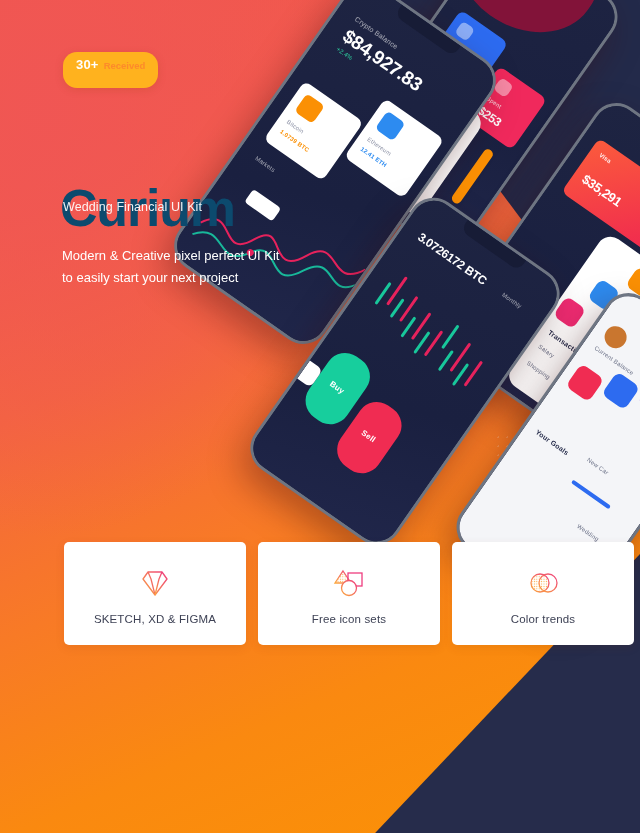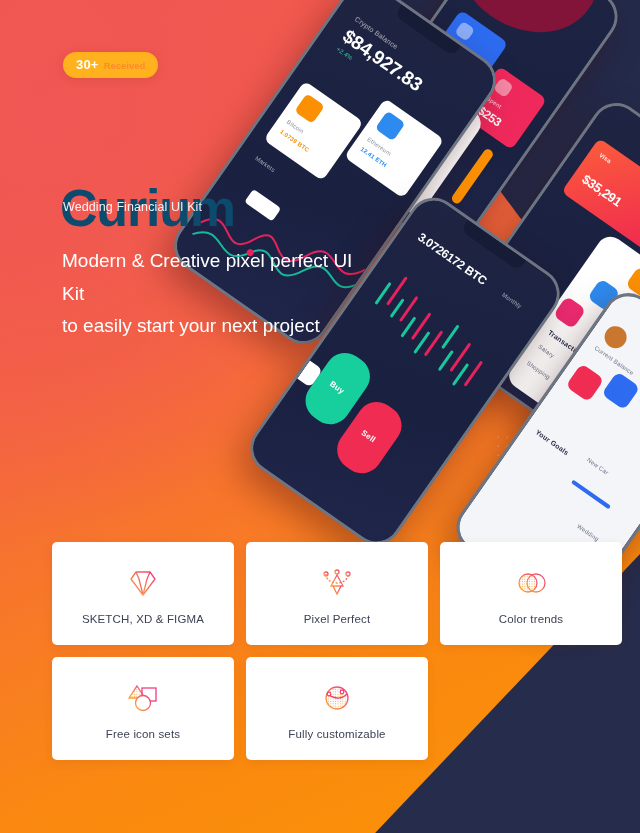--- a/index.html
+++ b/index.html
@@ -39,46 +39,46 @@
   .dots{
     position:absolute;right:4%;top:52%;width:120px;height:70px;
     background-image:radial-gradient(rgba(255,255,255,.33) 1px, transparent 1px);
     background-size:9px 9px;opacity:.55;
   }
 
   
   .badge{
     position:absolute;left:63px;top:52px;
     background:#FFB21E;color:#fff;border-radius:14px;
-    padding:5px 13px 6px;display:flex;align-items:baseline;gap:5px;
+    padding:5px 13px 16px;display:flex;align-items:baseline;gap:5px;
     box-shadow:0 2px 8px rgba(150,60,0,.18);
   }
   .badge .b-num{font-size:13px;font-weight:bold;letter-spacing:.2px;}
   .badge .b-txt{font-size:9.5px;color:#FD8A2B;font-weight:bold;}
 
   .title{
     position:absolute;left:60px;top:147px;
     font-size:52px;font-weight:bold;color:#0c4a6e;letter-spacing:-1.2px;line-height:1;
   }
   .subtitle{
     position:absolute;left:63px;top:200px;
     font-size:12.5px;color:rgba(255,255,255,.93);letter-spacing:.1px;
   }
   .lead{
     position:absolute;left:62px;top:245px;width:300px;
-    font-size:19px;line-height:1.72;color:#fff;
+    font-size:13px;line-height:1.72;color:#fff;
   }
 
   
   .logos{position:absolute;left:63px;top:388px;display:flex;gap:11px;align-items:center;}
   .logo{width:24px;height:24px;display:block;}
 
   
   .cards{
-    position:absolute;left:52px;top:542px;
+    position:absolute;left:64px;top:542px;
     width:570px;
     display:grid;grid-template-columns:repeat(3,1fr);
     gap:12px 12px;
   }
   .card{
     background:#fff;border-radius:5px;height:103px;
     display:flex;flex-direction:column;align-items:center;justify-content:center;
     box-shadow:0 3px 10px rgba(120,45,0,.10);
   }
   .card .ic{height:40px;display:flex;align-items:center;justify-content:center;margin-bottom:10px;}
@@ -279,61 +279,20 @@
             <path d="M5 13 H29"></path>
               <path d="M10 6 L13 13 L17 29"></path>
               <path d="M24 6 L21 13 L17 29"></path>
           </g>
         </svg>
       </div>
       <div class="lbl">SKETCH, XD &amp; FIGMA</div>
     </div>
 
 
-    <div class="card">
-      <div class="ic">
-        <svg width="34" height="34" viewBox="0 0 34 34">
-          <defs>
-              <linearGradient id="g3" x1="0" y1="1" x2="1" y2="0">
-            <stop offset="0" stop-color="#FBA83C"></stop>
-                <stop offset="1" stop-color="#EE3D7F"></stop>
-              </linearGradient>
-            </defs>
-          <g fill="none" stroke="url(#g3)" stroke-width="1.3">
-            <path d="M6 8 C6 20, 28 20, 28 8" stroke-dasharray="2 1.6"></path>
-            <path d="M17 9 L23 20 H11 Z"></path>
-              <path d="M13 20 L17 28 L21 20"></path>
-            <path d="M14 24 H20"></path>
-            <circle cx="6" cy="8" r="2"></circle>
-              <circle cx="28" cy="8" r="2"></circle>
-              <circle cx="17" cy="6" r="2"></circle>
-          </g>
-        </svg>
-      </div>
-      <div class="lbl">Pixel Perfect</div>
-    </div>
-
-    <div class="card">
-      <div class="ic">
-        <svg width="34" height="34" viewBox="0 0 34 34">
-          <defs>
-            <linearGradient id="g4" x1="0" y1="1" x2="1" y2="0">
-              <stop offset="0" stop-color="#FBA83C"></stop>
-                <stop offset="1" stop-color="#EE3D7F"></stop>
-              </linearGradient>
-            <pattern id="dots4" width="2.4" height="2.4" patternUnits="userSpaceOnUse">
-              <circle cx="1.2" cy="1.2" r=".6" fill="#FBA83C"></circle>
-              </pattern>
-          </defs>
-          <circle cx="14" cy="17" r="9" fill="url(#dots4)" stroke="url(#g4)" stroke-width="1.3"></circle>
-          <circle cx="22" cy="17" r="9" fill="none" stroke="url(#g4)" stroke-width="1.3"></circle>
-        </svg>
-      </div>
-      <div class="lbl">Color trends</div>
-    </div>
 
     <div class="card">
       <div class="ic">
         <svg width="34" height="34" viewBox="0 0 34 34">
           <defs>
             <linearGradient id="g5" x1="0" y1="1" x2="1" y2="0">
               <stop offset="0" stop-color="#FBA83C"></stop>
                 <stop offset="1" stop-color="#EE3D7F"></stop>
               </linearGradient>
             <pattern id="dots5" width="2.4" height="2.4" patternUnits="userSpaceOnUse">
@@ -345,31 +304,30 @@
           <circle cx="17" cy="22" r="7.5" fill="#fff" stroke="url(#g5)" stroke-width="1.3"></circle>
         </svg>
       </div>
       <div class="lbl">Free icon sets</div>
     </div>
 
     <div class="card">
       <div class="ic">
         <svg width="34" height="34" viewBox="0 0 34 34">
           <defs>
-            <linearGradient id="g6" x1="0" y1="1" x2="1" y2="0">
+            <linearGradient id="g4" x1="0" y1="1" x2="1" y2="0">
               <stop offset="0" stop-color="#FBA83C"></stop>
                 <stop offset="1" stop-color="#EE3D7F"></stop>
               </linearGradient>
-            <pattern id="dots6" width="2.4" height="2.4" patternUnits="userSpaceOnUse">
+            <pattern id="dots4" width="2.4" height="2.4" patternUnits="userSpaceOnUse">
               <circle cx="1.2" cy="1.2" r=".6" fill="#FBA83C"></circle>
               </pattern>
           </defs>
-          <circle cx="17" cy="17" r="11" fill="url(#dots6)" stroke="url(#g6)" stroke-width="1.3"></circle>
-          <path d="M7 12 C13 18, 21 19, 27 13" fill="none" stroke="#EE3D7F" stroke-width="1.3"></path>
-          <circle cx="9" cy="13" r="1.8" fill="#fff" stroke="#EE3D7F" stroke-width="1.2"></circle>
-          <circle cx="22" cy="11" r="1.8" fill="#fff" stroke="#EE3D7F" stroke-width="1.2"></circle>
+          <circle cx="14" cy="17" r="9" fill="url(#dots4)" stroke="url(#g4)" stroke-width="1.3"></circle>
+          <circle cx="22" cy="17" r="9" fill="none" stroke="url(#g4)" stroke-width="1.3"></circle>
         </svg>
       </div>
-      <div class="lbl">Fully customizable</div>
-    </div>
+      <div class="lbl">Color trends</div>
+    </div>
+
 
   </div>
 </div>
 
 </body></html>

